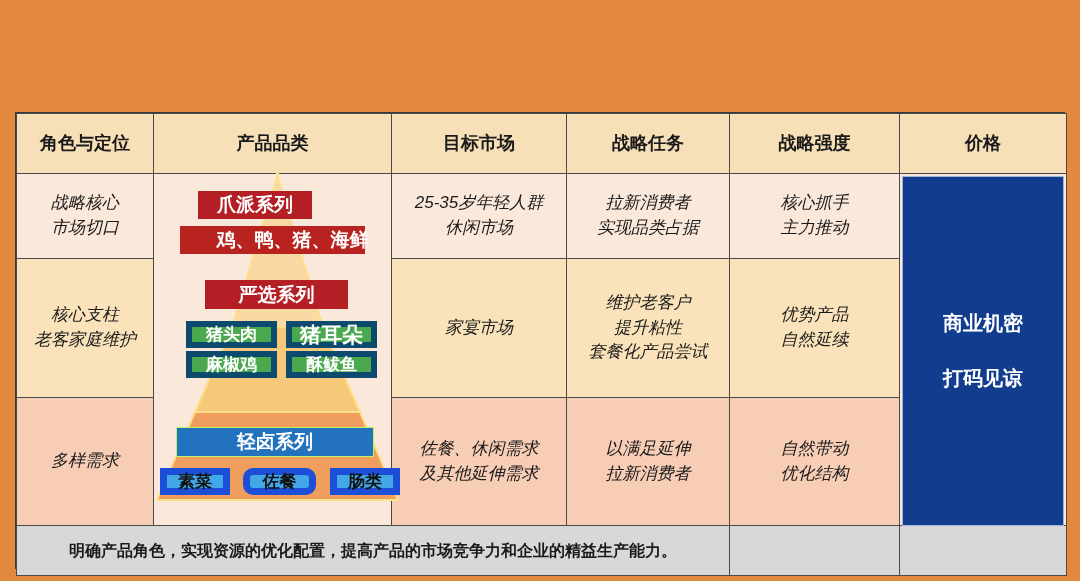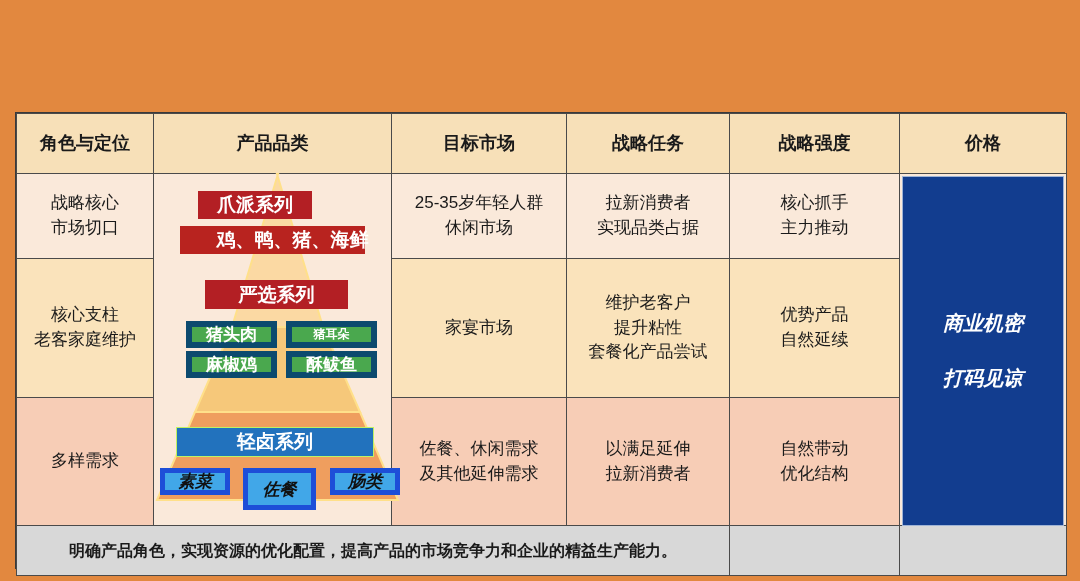--- a/index.html
+++ b/index.html
@@ -47,21 +47,21 @@
   tr.hrow td{background:#f7e0b8;height:59px;font-size:18px;font-weight:700;}
   tr.r1 td{background:#fae9da;height:84px;}
   tr.r2 td{background:#fae3bb;height:138px;}
   tr.r3 td{background:#f7cdb6;height:127px;}
   tr.frow td{background:#d8d8d8;height:49px;}
   tr.frow td.ftext{font-size:16px;text-align:center;font-weight:600;}
 
   td.pyr{padding:0;overflow:visible;}
 
   
-  td.secret{padding:0;background:#fae9da;font-style:italic;}
+  td.secret{padding:0;background:#fae9da;}
   .secretbox{
     position:absolute;left:2px;top:2px;right:2px;bottom:-1px;
     background:#123d8f;border:1px solid #9fb4d6;
     color:#ffffff;font-size:20px;font-weight:700;
     display:flex;flex-direction:column;align-items:center;justify-content:center;
     gap:26px;
   }
 
   
   #pyramid{
@@ -74,38 +74,38 @@
   .chip{
     position:absolute;
     display:flex;align-items:center;justify-content:center;
     color:#ffffff;font-weight:700;white-space:nowrap;
     box-sizing:border-box;
   }
   .chip.red{background:#b31f24;}
   .chip.redish{background:#b8231f;padding-left:40px;}
   .chip.green{background:#4aa84e;border:6px solid #0c4a6e;}
   .chip.blue{background:#2272bd;border:1px solid #bef264;}
-  .chip.ltblue{background:#41a7e8;border:5px solid #1d4ed8;color:#111;font-style:italic;}
+  .chip.ltblue{background:#41a7e8;border:7px solid #1d4ed8;color:#111;}
 
   
   #chip-zhaopai{left:198px;top:191px;width:114px;height:28px;font-size:19px;}
   #chip-meats  {left:180px;top:226px;width:185px;height:28px;font-size:19px;}
   
   #chip-yanxuan{left:205px;top:280px;width:143px;height:29px;font-size:19px;}
   #chip-g1{left:186px;top:321px;width:91px;height:27px;font-size:17px;}
-  #chip-g2{left:286px;top:321px;width:91px;height:27px;font-size:12px;}
+  #chip-g2{left:286px;top:321px;width:91px;height:27px;font-size:21px;}
   #chip-g3{left:186px;top:351px;width:91px;height:27px;font-size:17px;}
   #chip-g4{left:286px;top:351px;width:91px;height:27px;font-size:17px;}
   
   #chip-qinglu{left:176px;top:427px;width:198px;height:30px;font-size:19px;}
   #chip-b1{left:160px;top:468px;width:70px;height:27px;font-size:17px;}
-  #chip-b2{left:243px;top:468px;width:73px;height:42px;font-size:17px;}
+  #chip-b2{left:243px;top:468px;width:73px;height:27px;font-size:17px;border-radius:10px;}
   #chip-b3{left:330px;top:468px;width:70px;height:27px;font-size:17px;}
 
-  .cell-lines span{display:block;}
+  .cell-lines span{display:block;font-style:italic;}
 </style>
 </head>
 <body>
 
 <div id="slide">
 
 
   <div id="tablewrap">
     <table>
       <colgroup>

